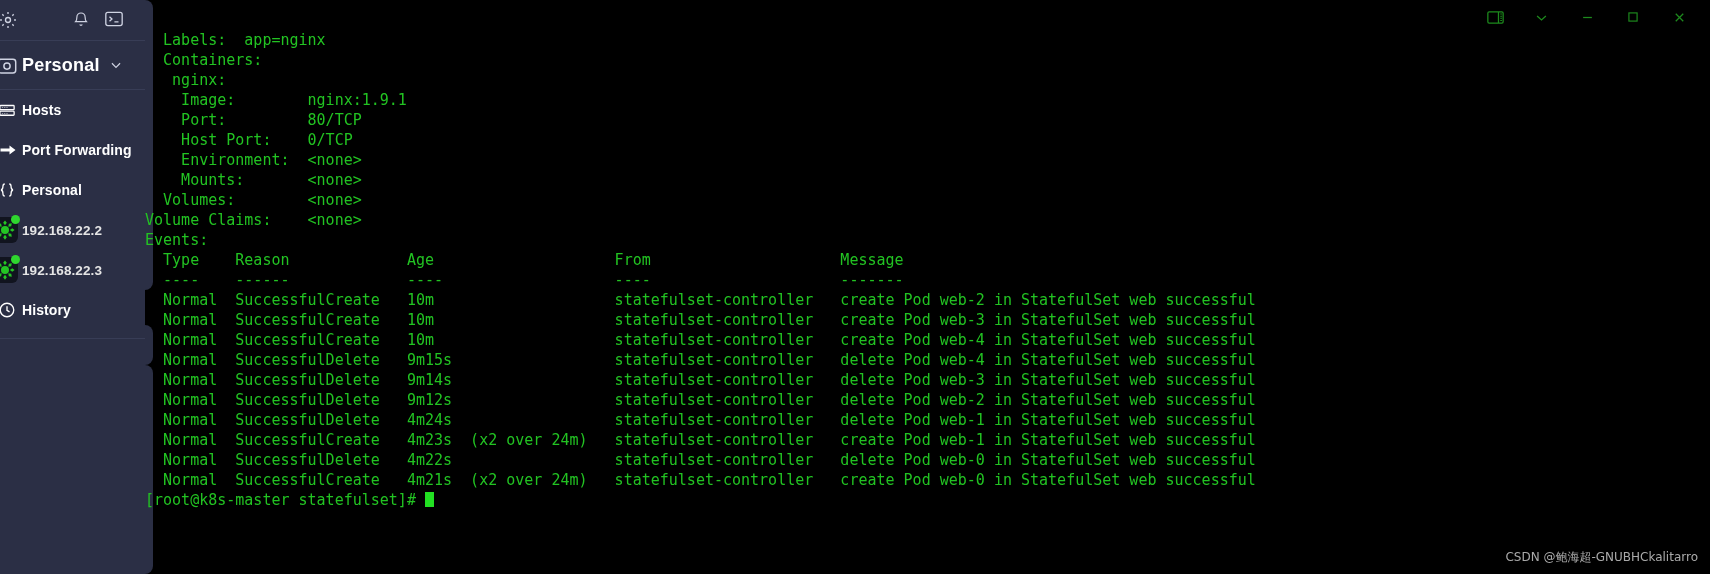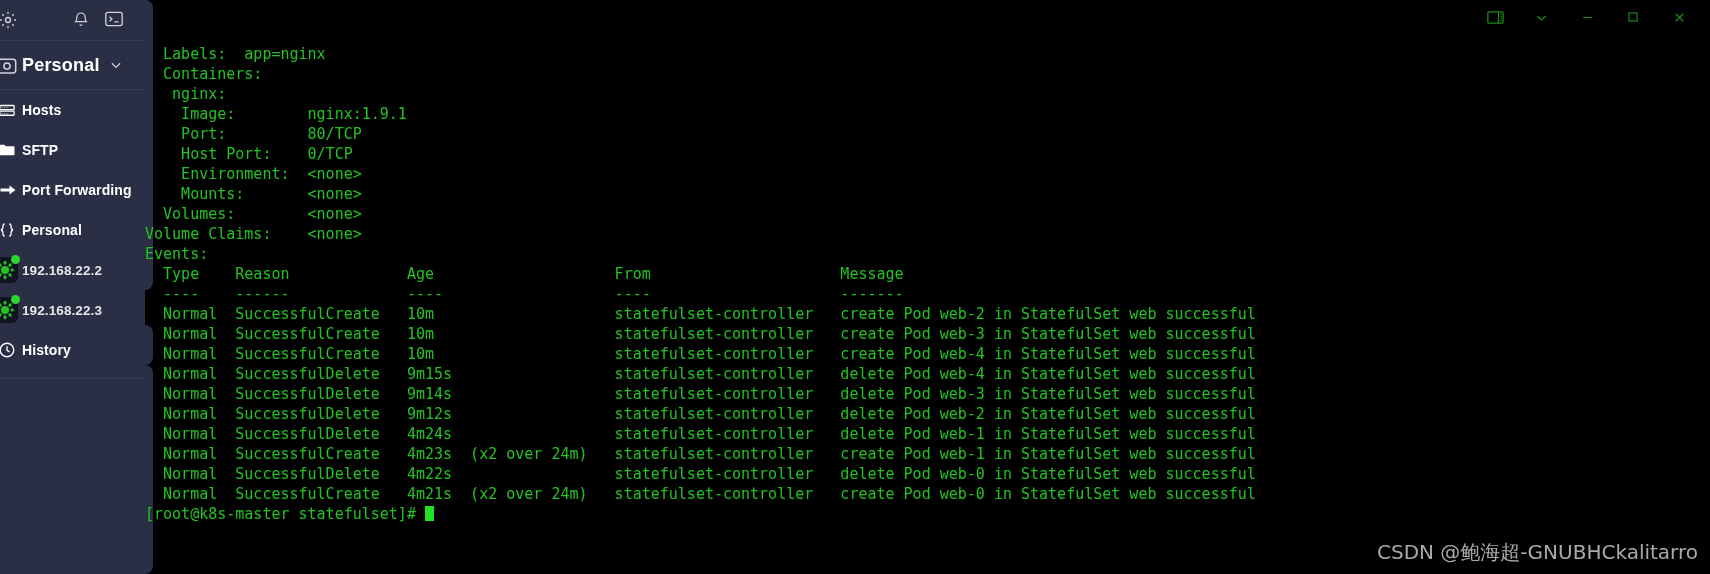--- a/index.html
+++ b/index.html
@@ -81,36 +81,36 @@
     position: absolute; right: 8px; top: 4px; height: 26px;
     display: flex; align-items: center; gap: 0px; z-index: 6;
   }
   #winctl .wbtn {
     width: 46px; height: 26px; display: flex; align-items: center; justify-content: center;
     color: #1d7a1d;
   }
 
   pre#screen {
     position: absolute; left: 0; top: 0;
-    margin: 0; padding: 44px 0 0 0;
+    margin: 0; padding: 30px 0 0 0;
     font-family: "DejaVu Sans Mono", "Liberation Mono", monospace;
     font-size: 15px;
     line-height: 20px;
     color: #22c322;
     white-space: pre;
     letter-spacing: 0px;
   }
   #screen .row { display: block; height: 20px; }
   .cursor {
     display: inline-block; width: 9px; height: 15px; background: #22e022;
     vertical-align: -2px; margin-left: 9px;
   }
   #watermark {
     position: absolute; right: 12px; bottom: 8px;
-    color: #cfcfcf; opacity: .82; font-size: 20px;
+    color: #cfcfcf; opacity: .82; font-size: 12px;
     font-family: "DejaVu Sans", sans-serif;
     white-space: nowrap;
   }
 </style>
 </head>
 <body>
 
 <div id="app">
 
   <div id="sidebar">
@@ -157,28 +157,20 @@
       <span class="ico n-ico">
         <svg width="18" height="18" viewBox="0 0 24 24" fill="none" stroke="#ffffff" stroke-width="1.7">
           <rect x="2.5" y="6" width="19" height="5.5" rx="1"></rect>
           <rect x="2.5" y="13.5" width="19" height="5.5" rx="1"></rect>
           <path d="M6 8.4v.6M9 8.4v.6M12 8.4v.6M6 15.9v.6M9 15.9v.6M12 15.9v.6"></path>
         </svg>
       </span>
       <span class="nav-label">Hosts</span>
     </div>
 
-    <div class="nav-item">
-      <span class="ico n-ico">
-        <svg width="18" height="18" viewBox="0 0 24 24" fill="#ffffff">
-          <path d="M2 6.5a1.5 1.5 0 0 1 1.5-1.5h5l2 2h10A1.5 1.5 0 0 1 22 8.5v9A1.5 1.5 0 0 1 20.5 19h-17A1.5 1.5 0 0 1 2 17.5z"></path>
-        </svg>
-      </span>
-      <span class="nav-label">SFTP</span>
-    </div>
 
     <div class="nav-item">
       <span class="ico n-ico">
         <svg width="20" height="18" viewBox="0 0 24 24" fill="#ffffff">
           <path d="M2 10h12V6l8 6-8 6v-4H2z"></path>
         </svg>
       </span>
       <span class="nav-label">Port Forwarding</span>
     </div>
 

